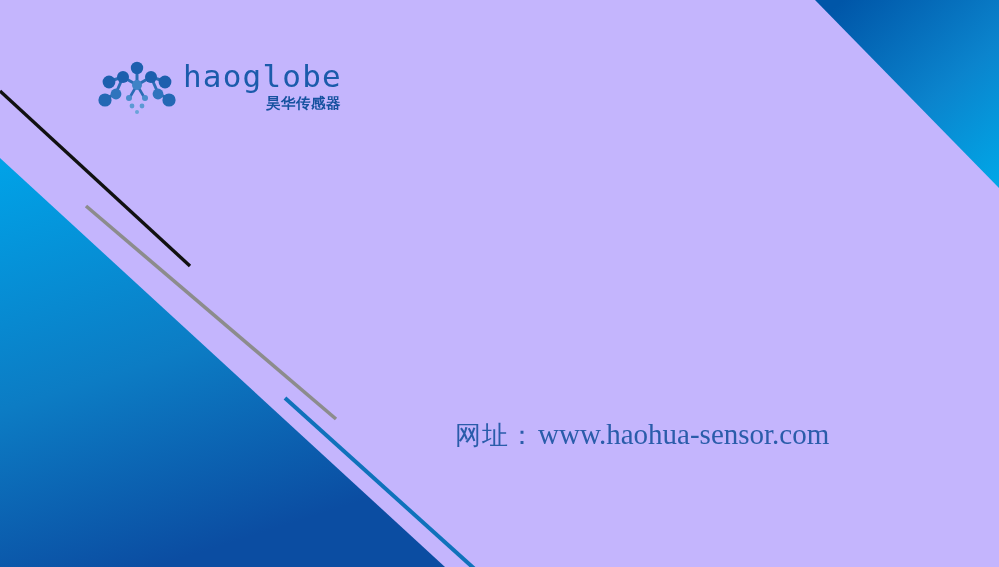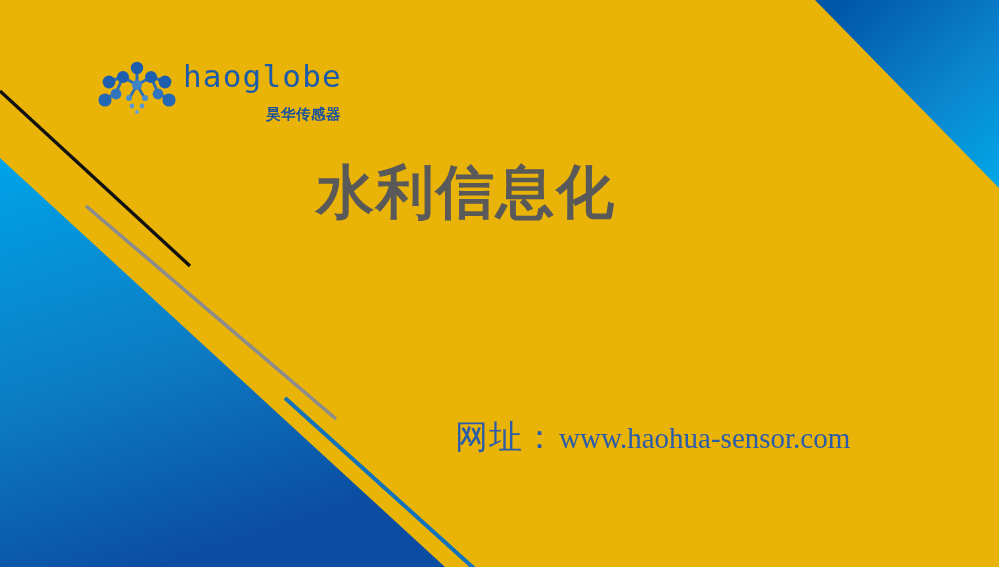--- a/index.html
+++ b/index.html
@@ -5,21 +5,21 @@
   html, body {
     margin: 0;
     padding: 0;
     background: #ffffff;
   }
   #slide {
     position: relative;
     width: 999px;
     height: 567px;
     overflow: hidden;
-    background: #eab308;
+    background: #c4b5fd;
     font-family: "Liberation Sans", "DejaVu Sans", sans-serif;
   }
 
   
   #bg-decor {
     position: absolute;
     inset: 0;
     width: 999px;
     height: 567px;
     pointer-events: none;
@@ -50,27 +50,27 @@
   #logo-wordmark {
     font-family: "DejaVu Sans Mono", monospace;
     font-size: 31px;
     letter-spacing: 1.2px;
     line-height: 1;
     color: #1b5bab;
     font-weight: 400;
     margin-top: 4px;
   }
   #logo-subtext {
-    font-family: Liberation Mono, monospace;
+    font-family: Liberation Sans, sans-serif;
     font-size: 14.5px;
     font-weight: bold;
     color: #15519f;
     letter-spacing: 0.5px;
     line-height: 1;
-    margin-top: 16px;
+    margin-top: 4px;
     margin-right: 1px;
   }
 
   
   #title-block {
     position: absolute;
     left: 0;
     top: 158px;
     width: 999px;
   }
@@ -89,21 +89,21 @@
   
   #website-block {
     position: absolute;
     left: 455px;
     top: 420px;
     white-space: nowrap;
     line-height: 1;
   }
   #website-label {
     font-family: "DejaVu Sans", sans-serif;
-    font-size: 33px;
+    font-size: 26px;
     color: #2a5caa;
     letter-spacing: 1px;
   }
   #website-url {
     font-family: Liberation Serif, serif;
     font-size: 29px;
     color: #2a5caa;
     letter-spacing: 0px;
     margin-left: 2px;
   }
@@ -172,20 +172,19 @@
         <circle cx="39" cy="53" r="2.0" fill="#6aa3d9"></circle>
       </g>
     </svg>
     <div id="logo-text-col">
       <div id="logo-wordmark">haoglobe</div>
       <div id="logo-subtext">昊华传感器</div>
     </div>
   </div>
 
   <div id="title-block">
-    <div id="title-line-1" class="title-line">水利信息化</div>
   </div>
 
   <div id="website-block">
     <span id="website-label">网址：</span><span id="website-url">www.haohua-sensor.com</span>
   </div>
 
 </div>
 
 </body></html>

